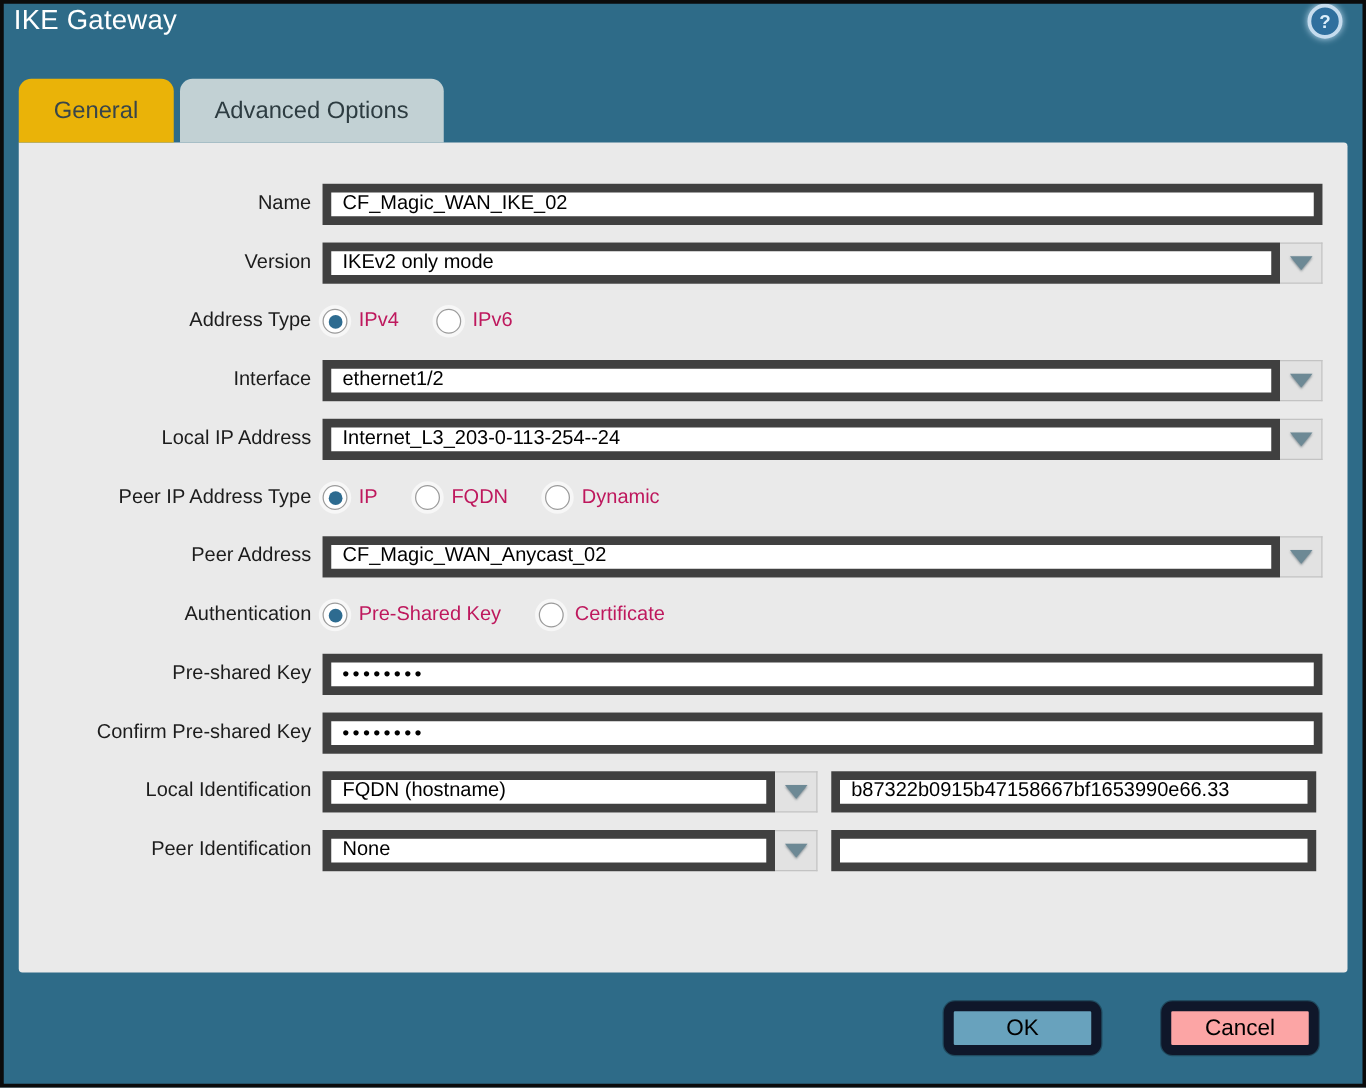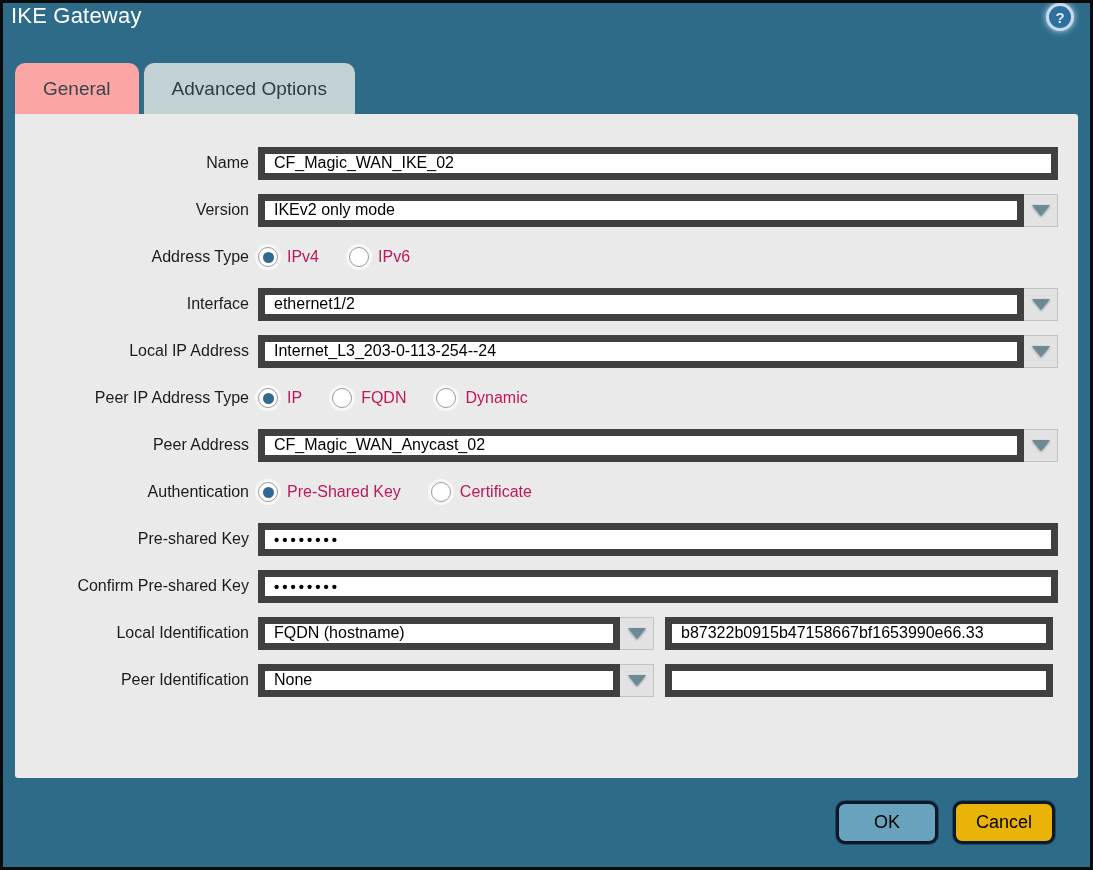--- a/index.html
+++ b/index.html
@@ -41,21 +41,21 @@
     padding-left: 12px;
   }
   .tab {
     height: 51px;
     border-radius: 10px 10px 0 0;
     padding: 0 28px;
     display: flex; align-items: center;
     font-size: 19px;
     cursor: pointer;
   }
-  .tab.active { background: #fca5a5; color: #38454a; }
+  .tab.active { background: #eab308; color: #38454a; }
   .tab.inactive { background: #c2d1d4; color: #2d3c41; }
 
   
   .panel {
     margin: 0 12px;
     height: 664px;
     background: #eaeaea;
     border-radius: 0 3px 3px 3px;
     padding-top: 32px;
   }
@@ -124,31 +124,31 @@
   .radio-label { font-size: 16px; color: #be185d; }
 
   
   .footer {
     height: 89px;
     display: flex; align-items: center; justify-content: flex-end;
     gap: 15px;
     padding-right: 35px;
   }
   .btn {
-    width: 102px; height: 43px;
+    width: 126px; height: 43px;
     border-radius: 9px;
-    border: 3px solid #0f172a;
+    border: 8px solid #0f172a;
     box-shadow: 0 0 0 1px rgba(0,0,0,0.3);
     font-family: "Liberation Sans", sans-serif;
     font-size: 18px;
     color: #000;
     cursor: pointer;
   }
   .btn.ok { background: #68a2bd; }
-  .btn.cancel { background: #eab308; }
+  .btn.cancel { background: #fca5a5; margin-left: 33px; }
 </style>
 </head>
 <body>
 
 <div class="dialog">
 
   <div class="titlebar">
     <span class="title">IKE Gateway</span>
     <span class="help-btn">?</span>
   </div>

